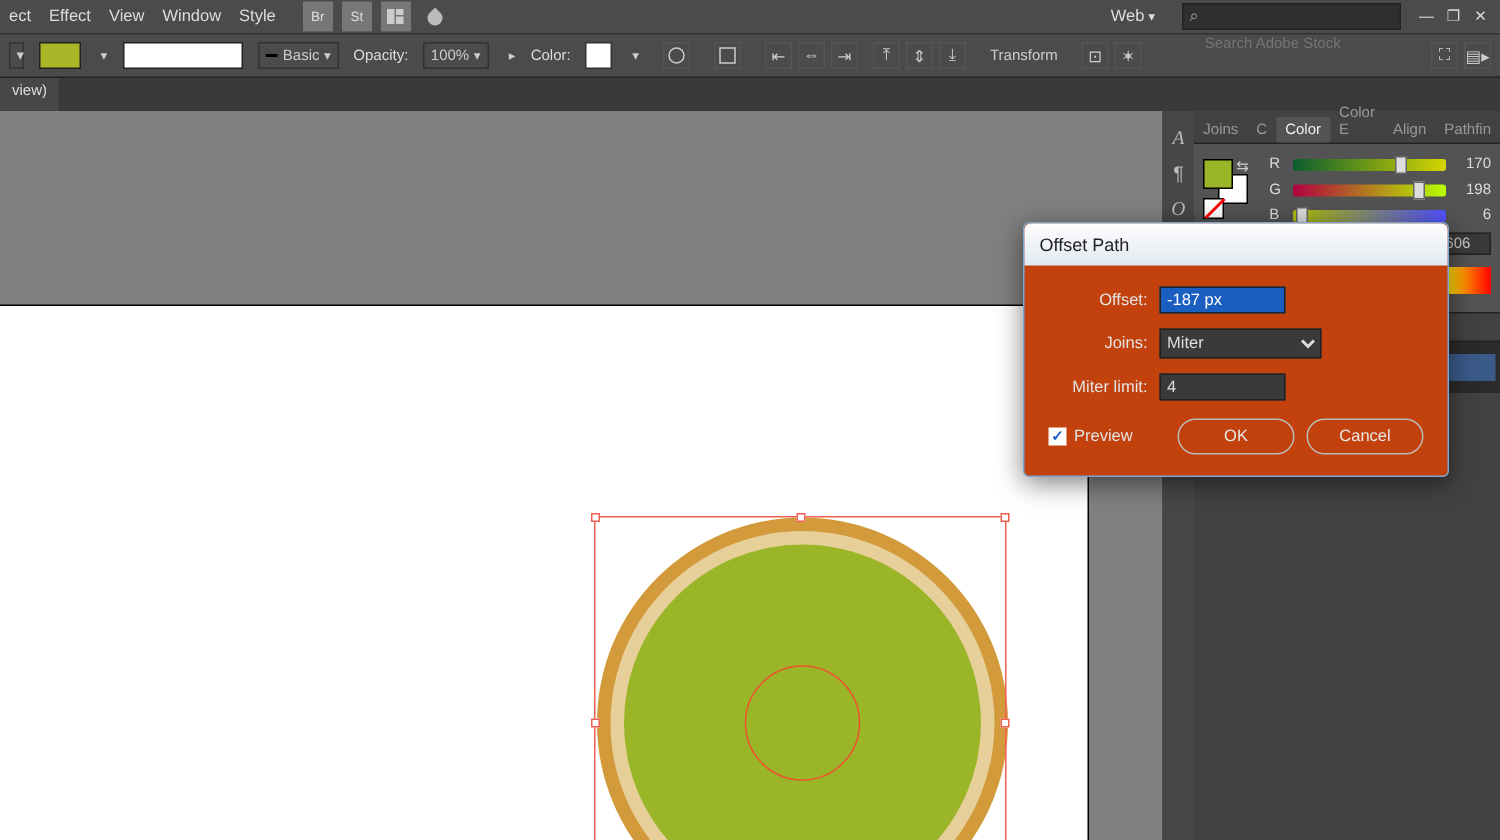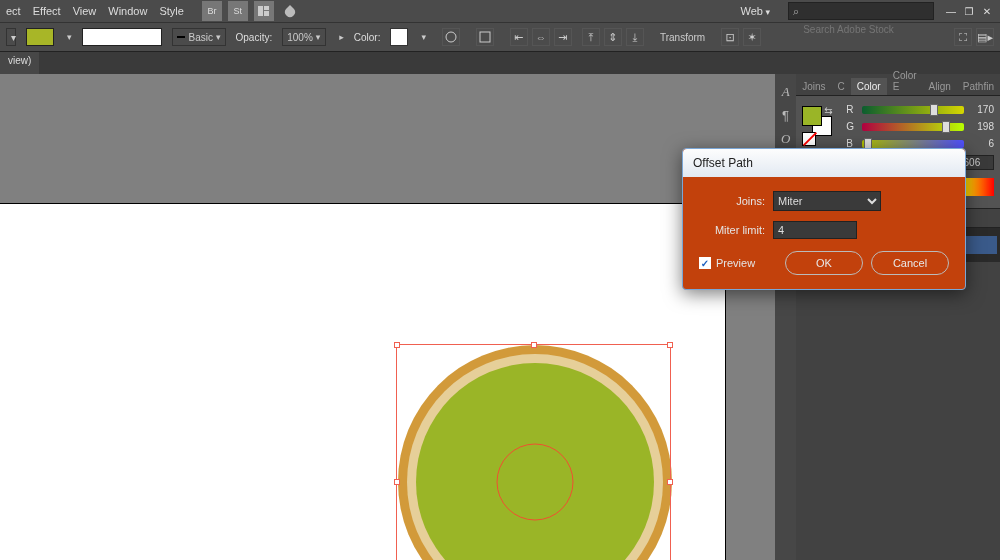--- a/index.html
+++ b/index.html
@@ -289,20 +289,24 @@
     </div>
     <div class="bluebar"></div>
     <div class="panel-blank"></div>
   </div>
 </div>
 
 <div class="dialog">
   <div class="dlg-title">Offset Path</div>
   <div class="dlg-body">
     <div class="dlg-row">
+      <label>Offset:</label>
+      <input type="text" class="sel" style="width: 84px;" value="-187 px">
+    </div>
+    <div class="dlg-row">
       <label>Joins:</label>
       <select>
         <option>Miter</option>
       </select>
     </div>
     <div class="dlg-row">
       <label>Miter limit:</label>
       <input type="text" style="width: 84px;" value="4">
     </div>
     <div class="dlg-foot">

